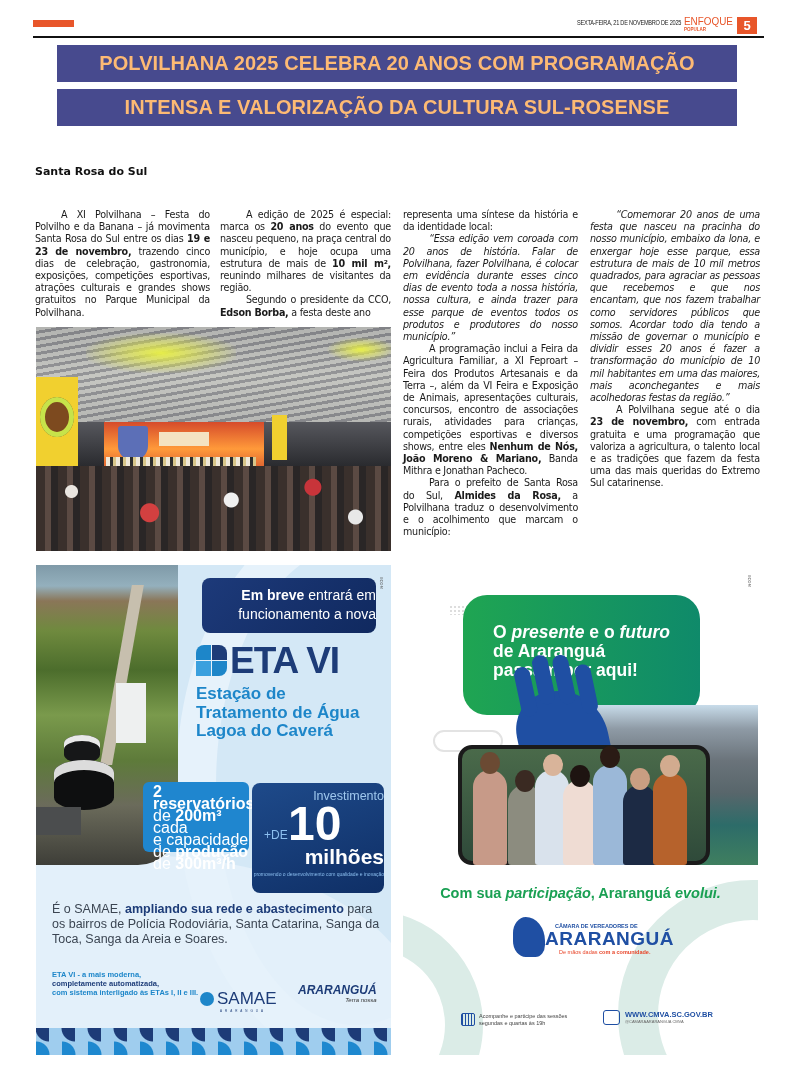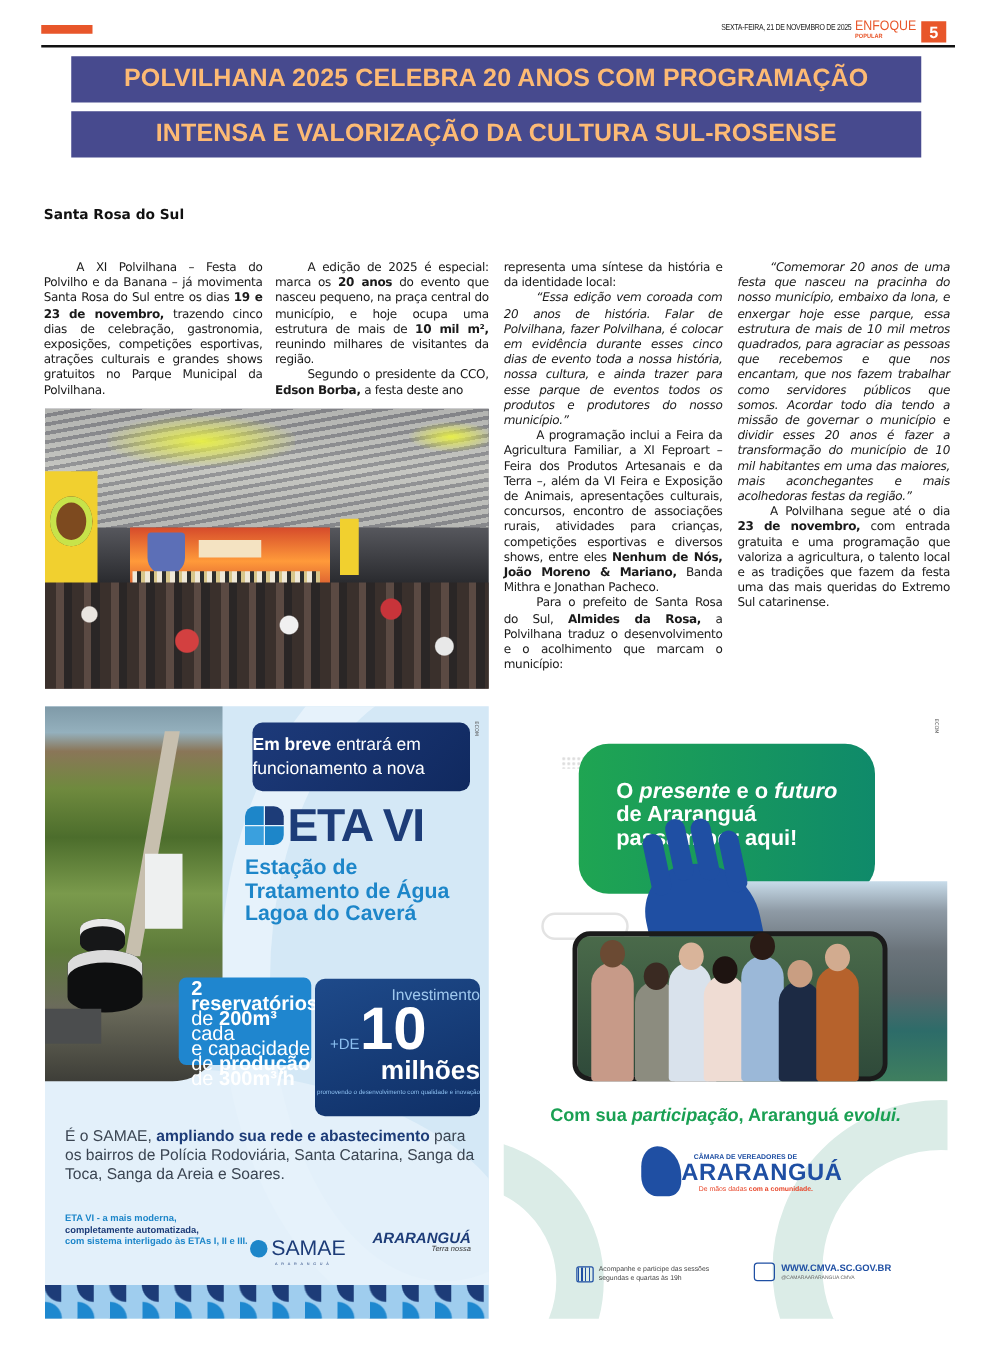--- a/index.html
+++ b/index.html
@@ -59,21 +59,21 @@
   .ad1 { position: absolute; left: 36px; top: 565px; width: 355px; height: 490px; background: #d4e8f6; overflow: hidden; }
   .ad1 .swoosh { position: absolute; left: 140px; top: -60px; width: 360px; height: 560px; border-radius: 50%; border: 40px solid #e6f2fb; }
   .ad1 .swoosh2 { position: absolute; left: -180px; top: 290px; width: 560px; height: 300px; border-radius: 50%; background: #e3f0fa; }
   .ad1 .aerial { position: absolute; left: 0; top: 0; width: 142px; height: 300px; border-bottom-right-radius: 40px;
     background: linear-gradient(180deg, #7f9aa8 0%, #94b0bd 7%, #8a7658 12%, #6f8a3e 22%, #4c6d2c 35%, #7a9a4c 50%, #5e7b3a 65%, #6b6b5b 80%, #3e3e38 100%); }
   .ad1 .aerial .road { position: absolute; left: 80px; top: 20px; width: 12px; height: 180px; background: #c7bfae; transform: skewX(-10deg); }
   .ad1 .aerial .bldg { position: absolute; left: 80px; top: 118px; width: 30px; height: 60px; background: #eef0f0; }
   .ad1 .aerial .tank1 { position: absolute; left: 28px; top: 170px; width: 36px; height: 28px; border-radius: 50% / 30%; background: #161718; box-shadow: inset 0 6px 0 #e9e9e9; }
   .ad1 .aerial .tank2 { position: absolute; left: 18px; top: 195px; width: 60px; height: 50px; border-radius: 50% / 25%; background: #0e0f10; box-shadow: inset 0 10px 0 #dcdcdc; }
   .ad1 .aerial .shed { position: absolute; left: 0; top: 242px; width: 45px; height: 28px; background: #4b4d4e; }
-  .ad1 .brevebox { position: absolute; left: 166px; top: 13px; width: 174px; height: 55px; border-radius: 8px; background: linear-gradient(135deg, #1d3a7a, #10295f); color: #fff; font-family: "Liberation Sans", sans-serif; font-size: 14px; text-align: left; line-height: 19px; padding-top: 8px; }
+  .ad1 .brevebox { position: absolute; left: 166px; top: 13px; width: 174px; height: 55px; border-radius: 8px; background: linear-gradient(135deg, #1d3a7a, #10295f); color: #fff; font-family: "Liberation Sans", sans-serif; font-size: 14px; text-align: right; line-height: 19px; padding-top: 8px; }
   .ad1 .brevebox b { font-weight: bold; }
   .ad1 .vert { position: absolute; left: 343px; top: 12px; font-size: 4px; color: #555; writing-mode: vertical-rl; }
   .ad1 .eta { position: absolute; left: 160px; top: 78px; height: 36px; font-family: "Liberation Sans", sans-serif; font-weight: bold; font-size: 37px; line-height: 36px; color: #1d3c78; letter-spacing: -1px; padding-left: 34px; }
   .ad1 .eta-logo { position: absolute; left: 160px; top: 80px; width: 32px; height: 32px; }
   .ad1 .eta-logo i { position: absolute; width: 15px; height: 15px; display: block; }
   .ad1 .estacao { position: absolute; left: 160px; top: 120px; font-family: "Liberation Sans", sans-serif; font-weight: bold; font-size: 17px; line-height: 18.5px; color: #1d86c9; }
   .ad1 .resbox { position: absolute; left: 107px; top: 217px; width: 106px; height: 70px; background: #1f86cf; border-radius: 6px; color: #fff; font-family: "Liberation Sans", sans-serif; font-size: 16px; line-height: 12px; padding: 4px 0 0 10px; }
   .ad1 .resbox b { font-weight: bold; }
   .ad1 .invbox { position: absolute; left: 216px; top: 190px; width: 132px; height: 110px; background: linear-gradient(160deg, #1e4a8a, #0f2f66); border-radius: 8px; color: #fff; font-family: "Liberation Sans", sans-serif; text-align: right; margin-top: 28px; }
   .ad1 .invbox .inv { position: absolute; left: 0; right: 0; top: 6px; font-size: 12.5px; color: #9fc8ee; }

